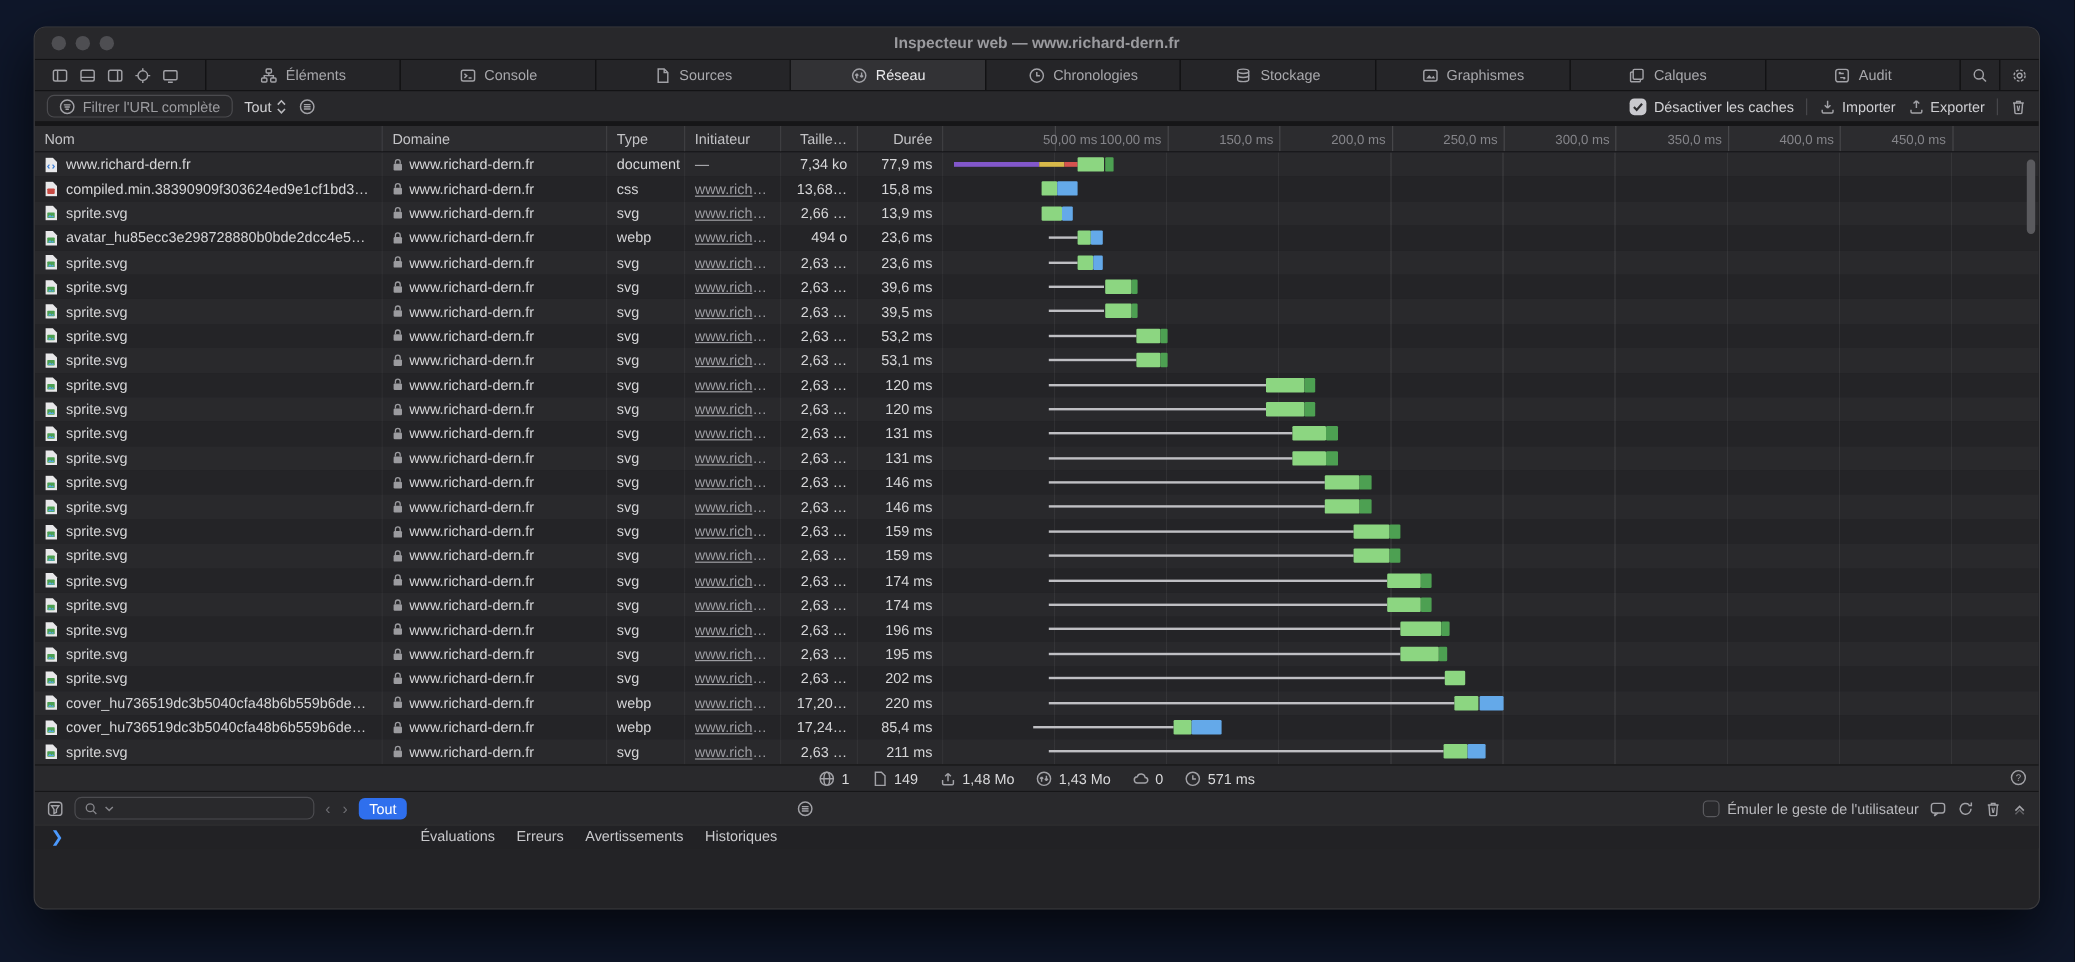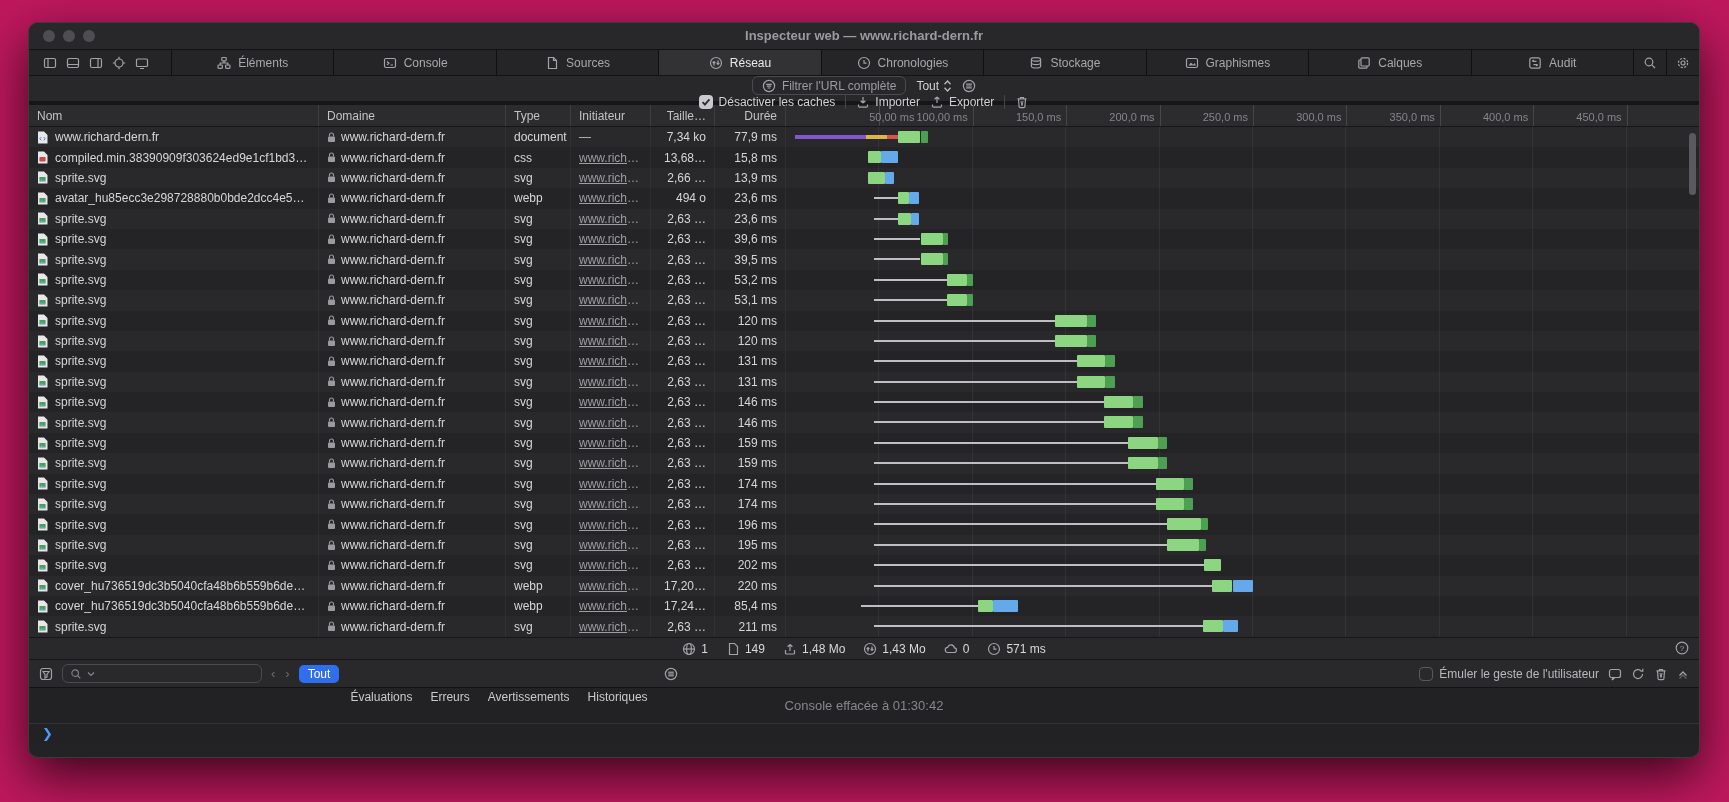--- a/index.html
+++ b/index.html
@@ -1,18 +1,18 @@
 <!DOCTYPE html>
 <html><head>
 <meta charset="utf-8">
 <style>
   * { margin:0; padding:0; box-sizing:border-box; }
   html,body { background:#000; }
   body { font-family:"Liberation Sans","DejaVu Sans",sans-serif; }
-  .screen { position:relative; width:1729px; height:802px; background:#be185d; overflow:hidden; }
+  .screen { position:relative; width:1729px; height:802px; background:#0f172a; overflow:hidden; }
   .window { position:absolute; left:28px; top:22px; width:1672px; height:736px;
             background:#232326; border-radius:10px; border:1px solid #3c3c3f;
             box-shadow:0 18px 50px rgba(0,0,0,.7); overflow:hidden; }
 
   
   .titlebar { position:relative; height:26px; background:#28282b; }
   .lights { position:absolute; left:14px; top:7px; display:flex; gap:8px; }
   .light { width:12px; height:12px; border-radius:50%; background:#4e4e52; }
   .wtitle { position:absolute; left:0; right:0; top:0; height:26px; line-height:26px;
             text-align:center; color:#9b9b9f; font-size:13px; font-weight:bold; }
@@ -22,21 +22,21 @@
   .icongroup { width:142px; display:flex; align-items:center; gap:9px; padding-left:14px; background:#252528; }
   .tab { flex:1; display:flex; align-items:center; justify-content:center; gap:7px;
          background:#252528; border-left:1px solid #0f0f11; color:#a8a8ac; font-size:12px; cursor:default; }
   .tab.active { background:#323235; color:#e9e9eb; }
   .sqbtn { width:33px; display:flex; align-items:center; justify-content:center; background:#252528; border-left:1px solid #0f0f11; }
   .icn { display:inline-flex; }
   .icn svg { display:block; }
 
   
   .filterbar { height:26px; background:#28282b; border-top:1px solid #131315;
-               display:flex; align-items:center; justify-content:space-between; padding:0 10px;flex-direction:column; }
+               display:flex; align-items:center; justify-content:space-between; padding:0 10px; }
   .fleft, .fright { display:flex; align-items:center; gap:10px; }
   .filterbox { display:flex; align-items:center; gap:6px; border:1px solid #4b4b4f; border-radius:6px;
                height:19px; padding:0 9px; color:#9c9ca0; font-size:12px; min-width:150px; }
   .select { display:flex; align-items:center; gap:4px; color:#d2d2d5; font-size:12px; }
   .chk { display:flex; align-items:center; gap:6px; color:#d2d2d5; font-size:12px; }
   .chkbox { width:14px; height:14px; border-radius:4px; background:#c9c9ce; display:flex; align-items:center; justify-content:center; }
   .chkbox.empty { background:transparent; border:1px solid #5a5a5e; }
   .toolbtn { display:flex; align-items:center; gap:5px; color:#cfcfd3; font-size:12px; }
   .vsep { width:1px; height:14px; background:#46464a; }
 
@@ -1282,20 +1282,19 @@
           </span>
         <span class="icn" id="ic-collapse">
             <svg width="12" height="12" viewBox="0 0 12 12" fill="none" stroke="#a2a2a7" stroke-width="1.3">
               <path d="M2.5 7.5L6 4l3.5 3.5"></path>
               <path d="M2.5 10.5L6 7l3.5 3.5" opacity="0.45"></path>
             </svg>
           </span>
       </div>
     </div>
 
-    <div class="cmsg">Console effacée à 01:30:42</div>
 
     <div class="cprompt">
       <span class="caret">❯</span>
     </div>
 
   </div>
 </div>
 
 </body></html>

